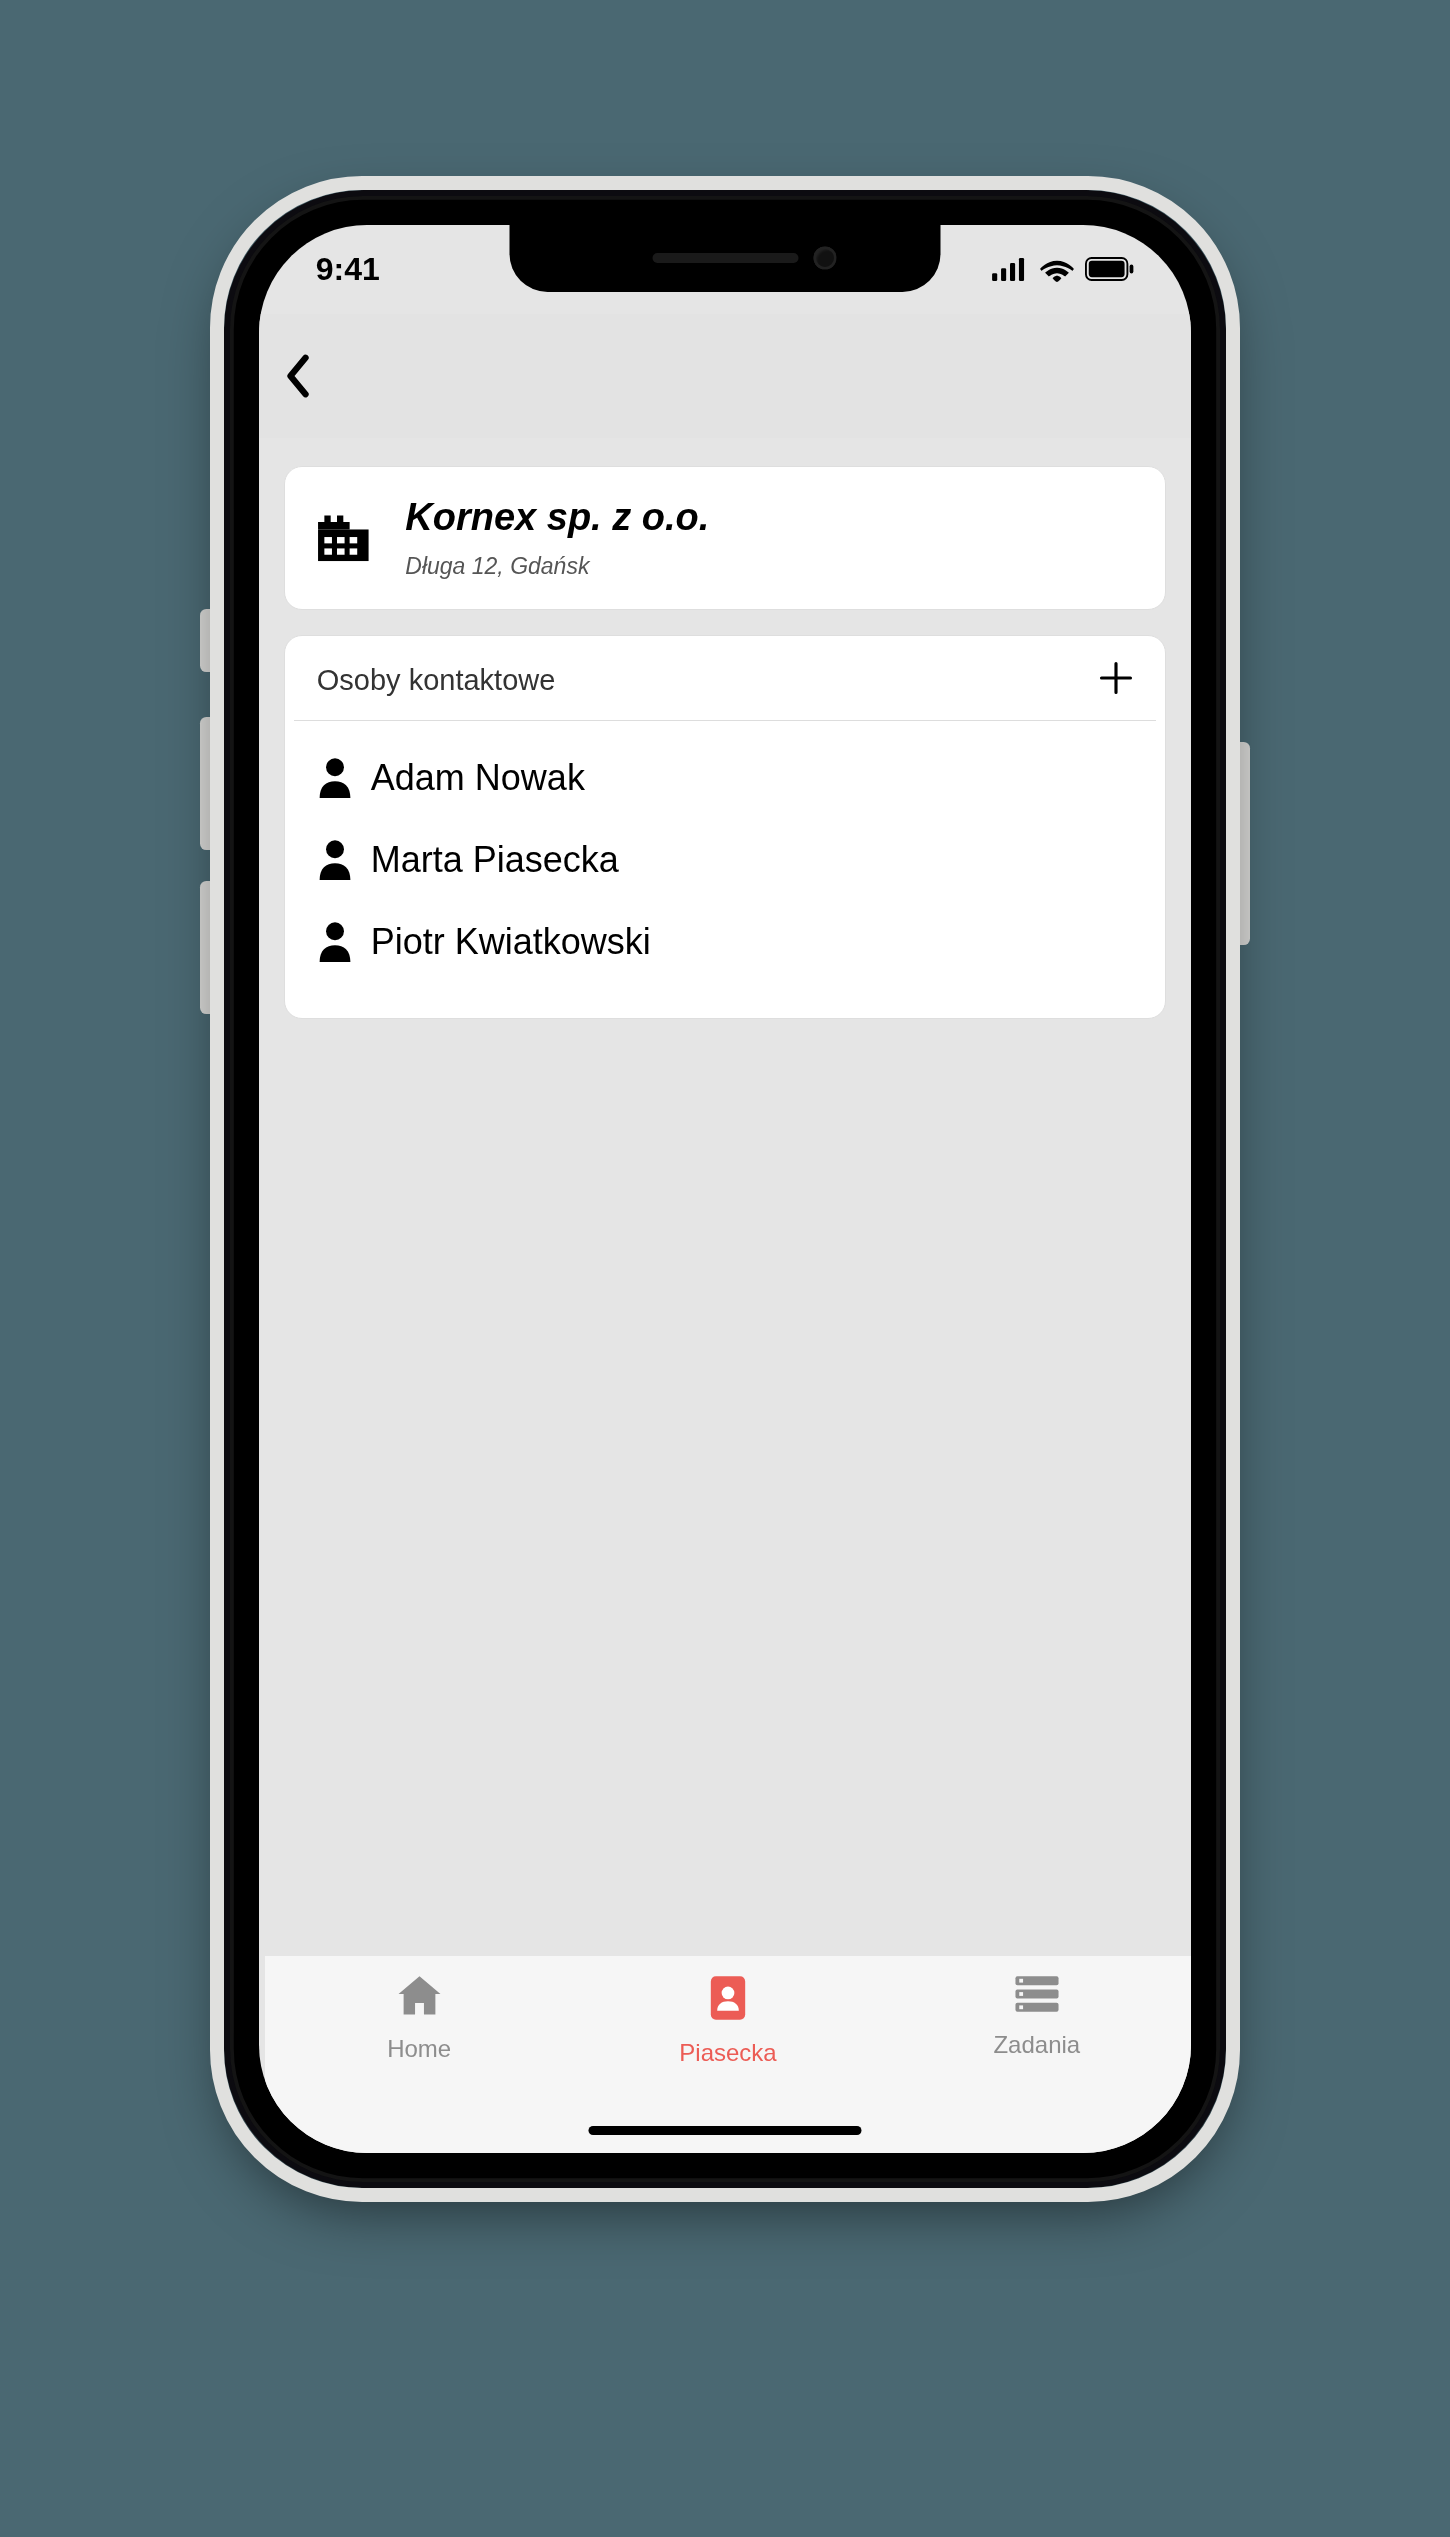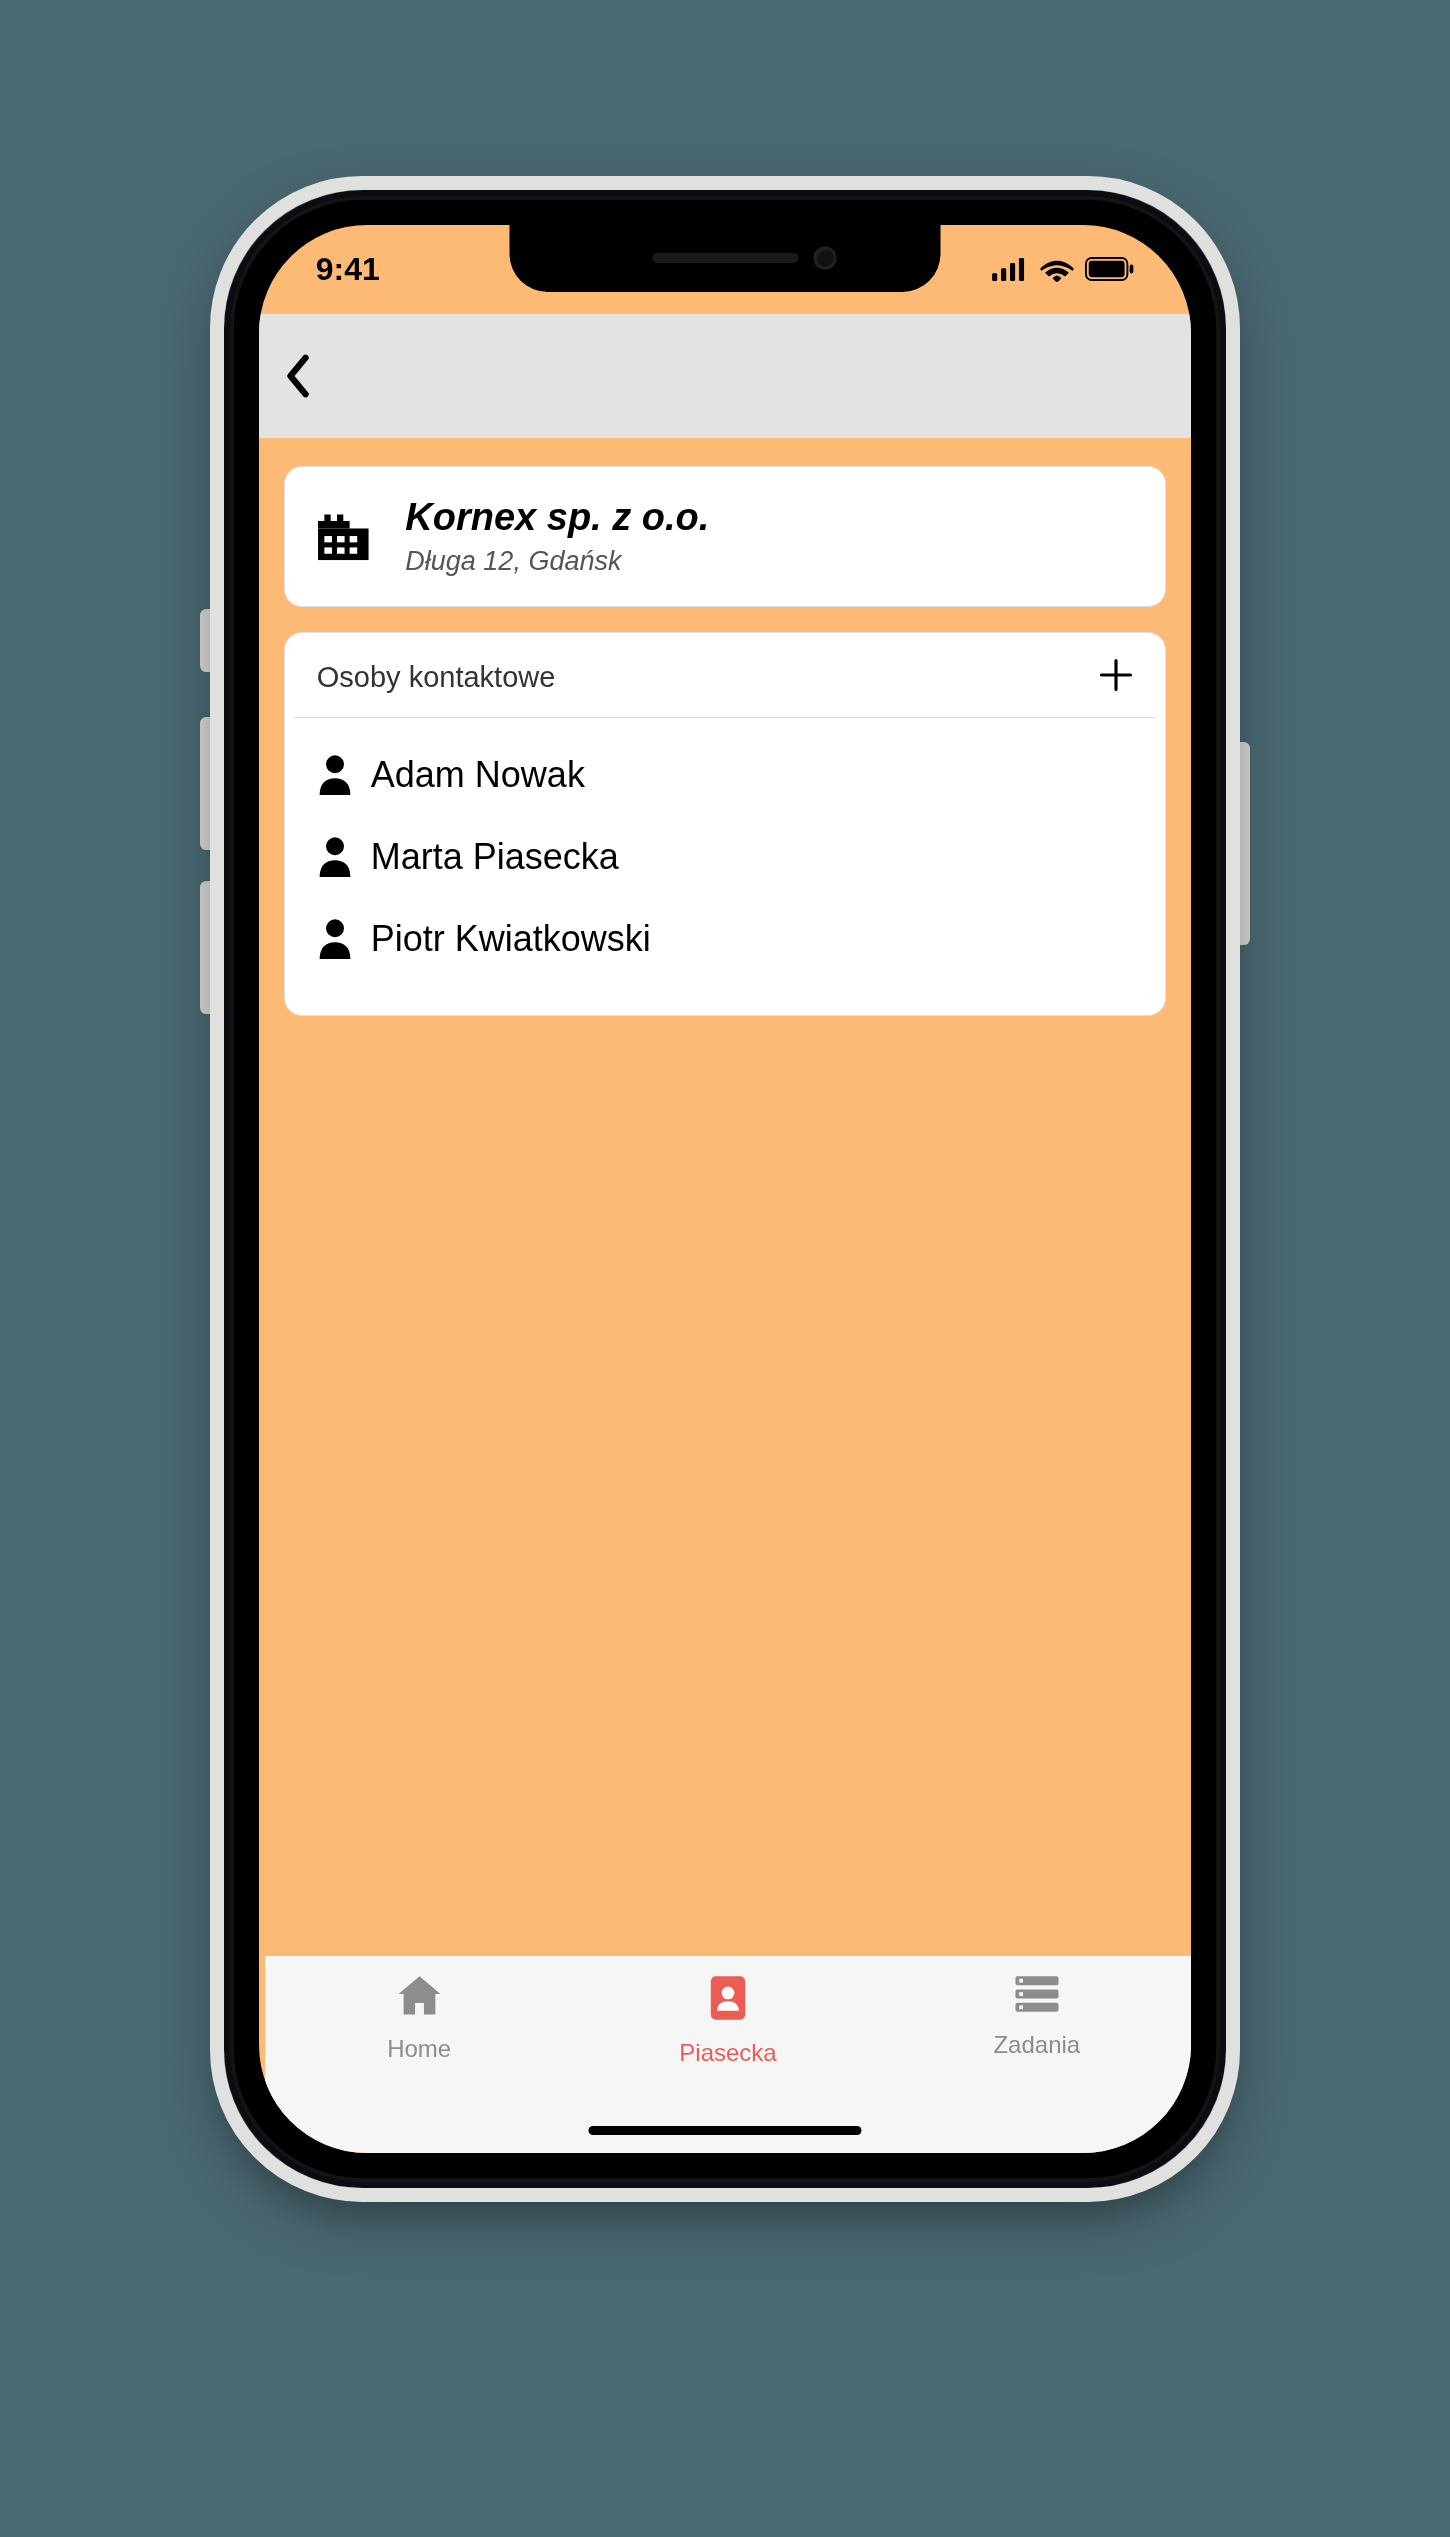--- a/index.html
+++ b/index.html
@@ -46,21 +46,21 @@
     position:absolute;
     inset:0;
     border-radius:133px;
     box-shadow: inset 0 0 0 3.8px rgba(255,255,255,.08);
     pointer-events:none;
   }
   .screen {
     position: relative;
     width: 100%;
     height: 100%;
-    background: #fdba74;
+    background: #e5e5e5;
     border-radius: 108px;
     overflow: hidden;
   }
 
   
   .hw-btn { position:absolute; background:#d7d7d5; z-index:-1; }
   .hw-left-1 { left:-24px; top:419px; width:14px; height:63px; border-radius:6.3px 0 0 6.3px; }
   .hw-left-2 { left:-24px; top:527px; width:14px; height:133px; border-radius:6.3px 0 0 6.3px; }
   .hw-left-3 { left:-24px; top:691px; width:14px; height:133px; border-radius:6.3px 0 0 6.3px; }
   .hw-right  { right:-24px; top:552px; width:14px; height:203px; border-radius:0 6.3px 6.3px 0; }
@@ -131,21 +131,21 @@
   .company-card {
     display:flex;
     align-items:center;
     gap:32px;
     padding: 28.5px 35px 28.5px 28.5px;
     margin-bottom: 25px;
     font-style: italic;
   }
   .company-icon svg { display:block; }
   .company-name { font-size:38px; font-weight:800; line-height:1.15; }
-  .company-address { font-size:27px; color:#555; margin-top:7px; }
+  .company-address { font-size:23px; color:#555; margin-top:14px; }
 
   
   .contacts-head {
     display:flex;
     align-items:center;
     justify-content:space-between;
     padding: 25px 32px 19px 32px;
   }
   .contacts-title { font-size:29px; color:#333; }
   .add-icon { font-size:39px; line-height:1; cursor:pointer; user-select:none; }

